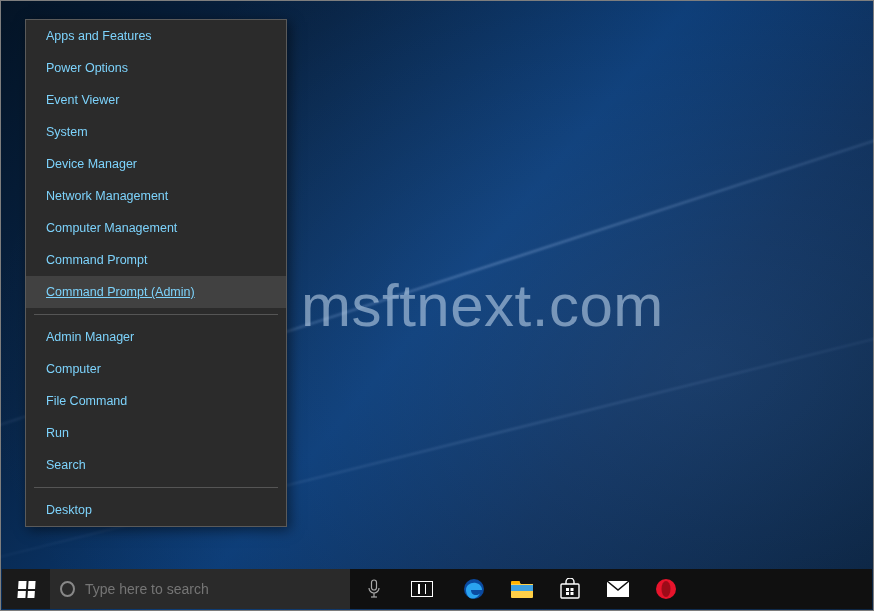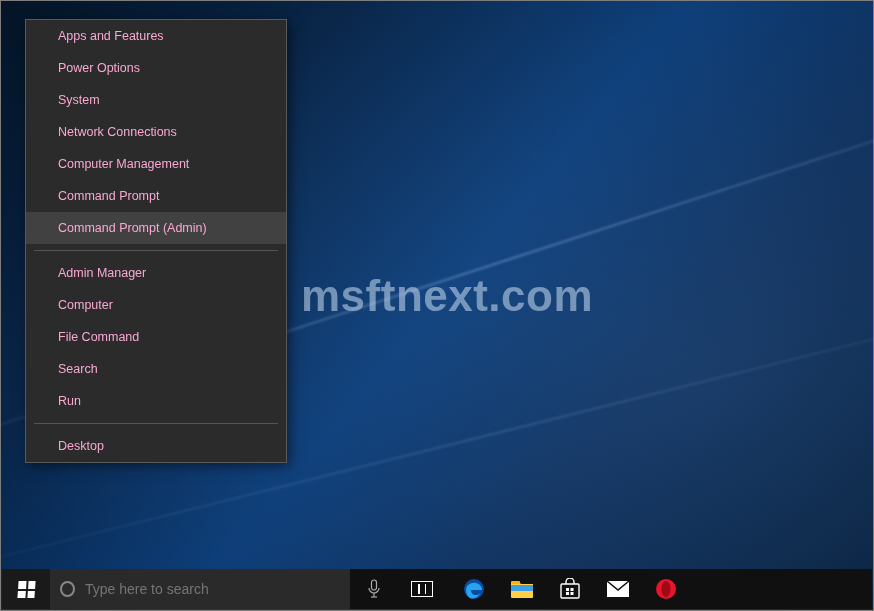--- a/index.html
+++ b/index.html
@@ -20,45 +20,45 @@
     height: 2px;
     background: linear-gradient(90deg, transparent, rgba(180,210,255,0.35), transparent);
     top: 260px; left: -200px;
     transform: rotate(-18deg);
     filter: blur(1px);
   }
   .streak2 { top: 430px; transform: rotate(-14deg); opacity: .5; }
   .watermark {
     position: absolute;
     left: 300px; top: 270px;
-    font-size: 44px;
-    font-weight: 700;
+    font-size: 60px;
+    font-weight: 400;
     color: rgba(200,220,240,0.55);
     letter-spacing: 0.5px;
     user-select: none;
   }
   
   .winx {
     position: absolute;
     left: 24px; top: 18px;
     width: 262px;
     background: #2b2b2b;
     border: 1px solid #5a5a5a;
     box-shadow: 3px 3px 12px rgba(0,0,0,0.5);
   }
   .winx .item {
     position: relative;
     height: 32px;
     line-height: 32px;
-    padding: 0 18px 0 32px;
-    color: #f9a8d4;
+    padding: 0 18px 0 20px;
+    color: #7dd3fc;
     font-size: 12.5px;
     cursor: default;
   }
-  .winx .item.hover { background: #414141; }
+  .winx .item.hover { background: #414141; text-decoration: underline; }
   .winx .item .chev {
     position: absolute;
     right: 14px; top: 50%;
     transform: translateY(-50%);
   }
   .winx hr {
     border: none;
     border-top: 1px solid #555;
     margin: 6px 8px;
   }
@@ -118,31 +118,33 @@
 <body>
 
 <div class="desktop">
   <div class="streak1"></div>
   <div class="streak2"></div>
   <div class="watermark">msftnext.com</div>
 
   <div class="winx" id="winx">
       <div class="item"><span>Apps and Features</span></div>
       <div class="item"><span>Power Options</span></div>
+      <div class="item"><span>Event Viewer</span></div>
       <div class="item"><span>System</span></div>
-      <div class="item"><span>Network Connections</span></div>
+      <div class="item"><span>Device Manager</span></div>
+      <div class="item"><span>Network Management</span></div>
       <div class="item"><span>Computer Management</span></div>
       <div class="item"><span>Command Prompt</span></div>
       <div class="item hover"><span>Command Prompt (Admin)</span></div>
       <hr>
       <div class="item"><span>Admin Manager</span></div>
       <div class="item"><span>Computer</span></div>
       <div class="item"><span>File Command</span></div>
+      <div class="item"><span>Run</span></div>
       <div class="item"><span>Search</span></div>
-      <div class="item"><span>Run</span></div>
       <hr>
       <div class="item"><span>Desktop</span></div>
     </div>
 
   <div class="taskbar">
     <div class="start">
       <div class="winlogo">
         <span></span>
           <span></span>
           <span></span>

